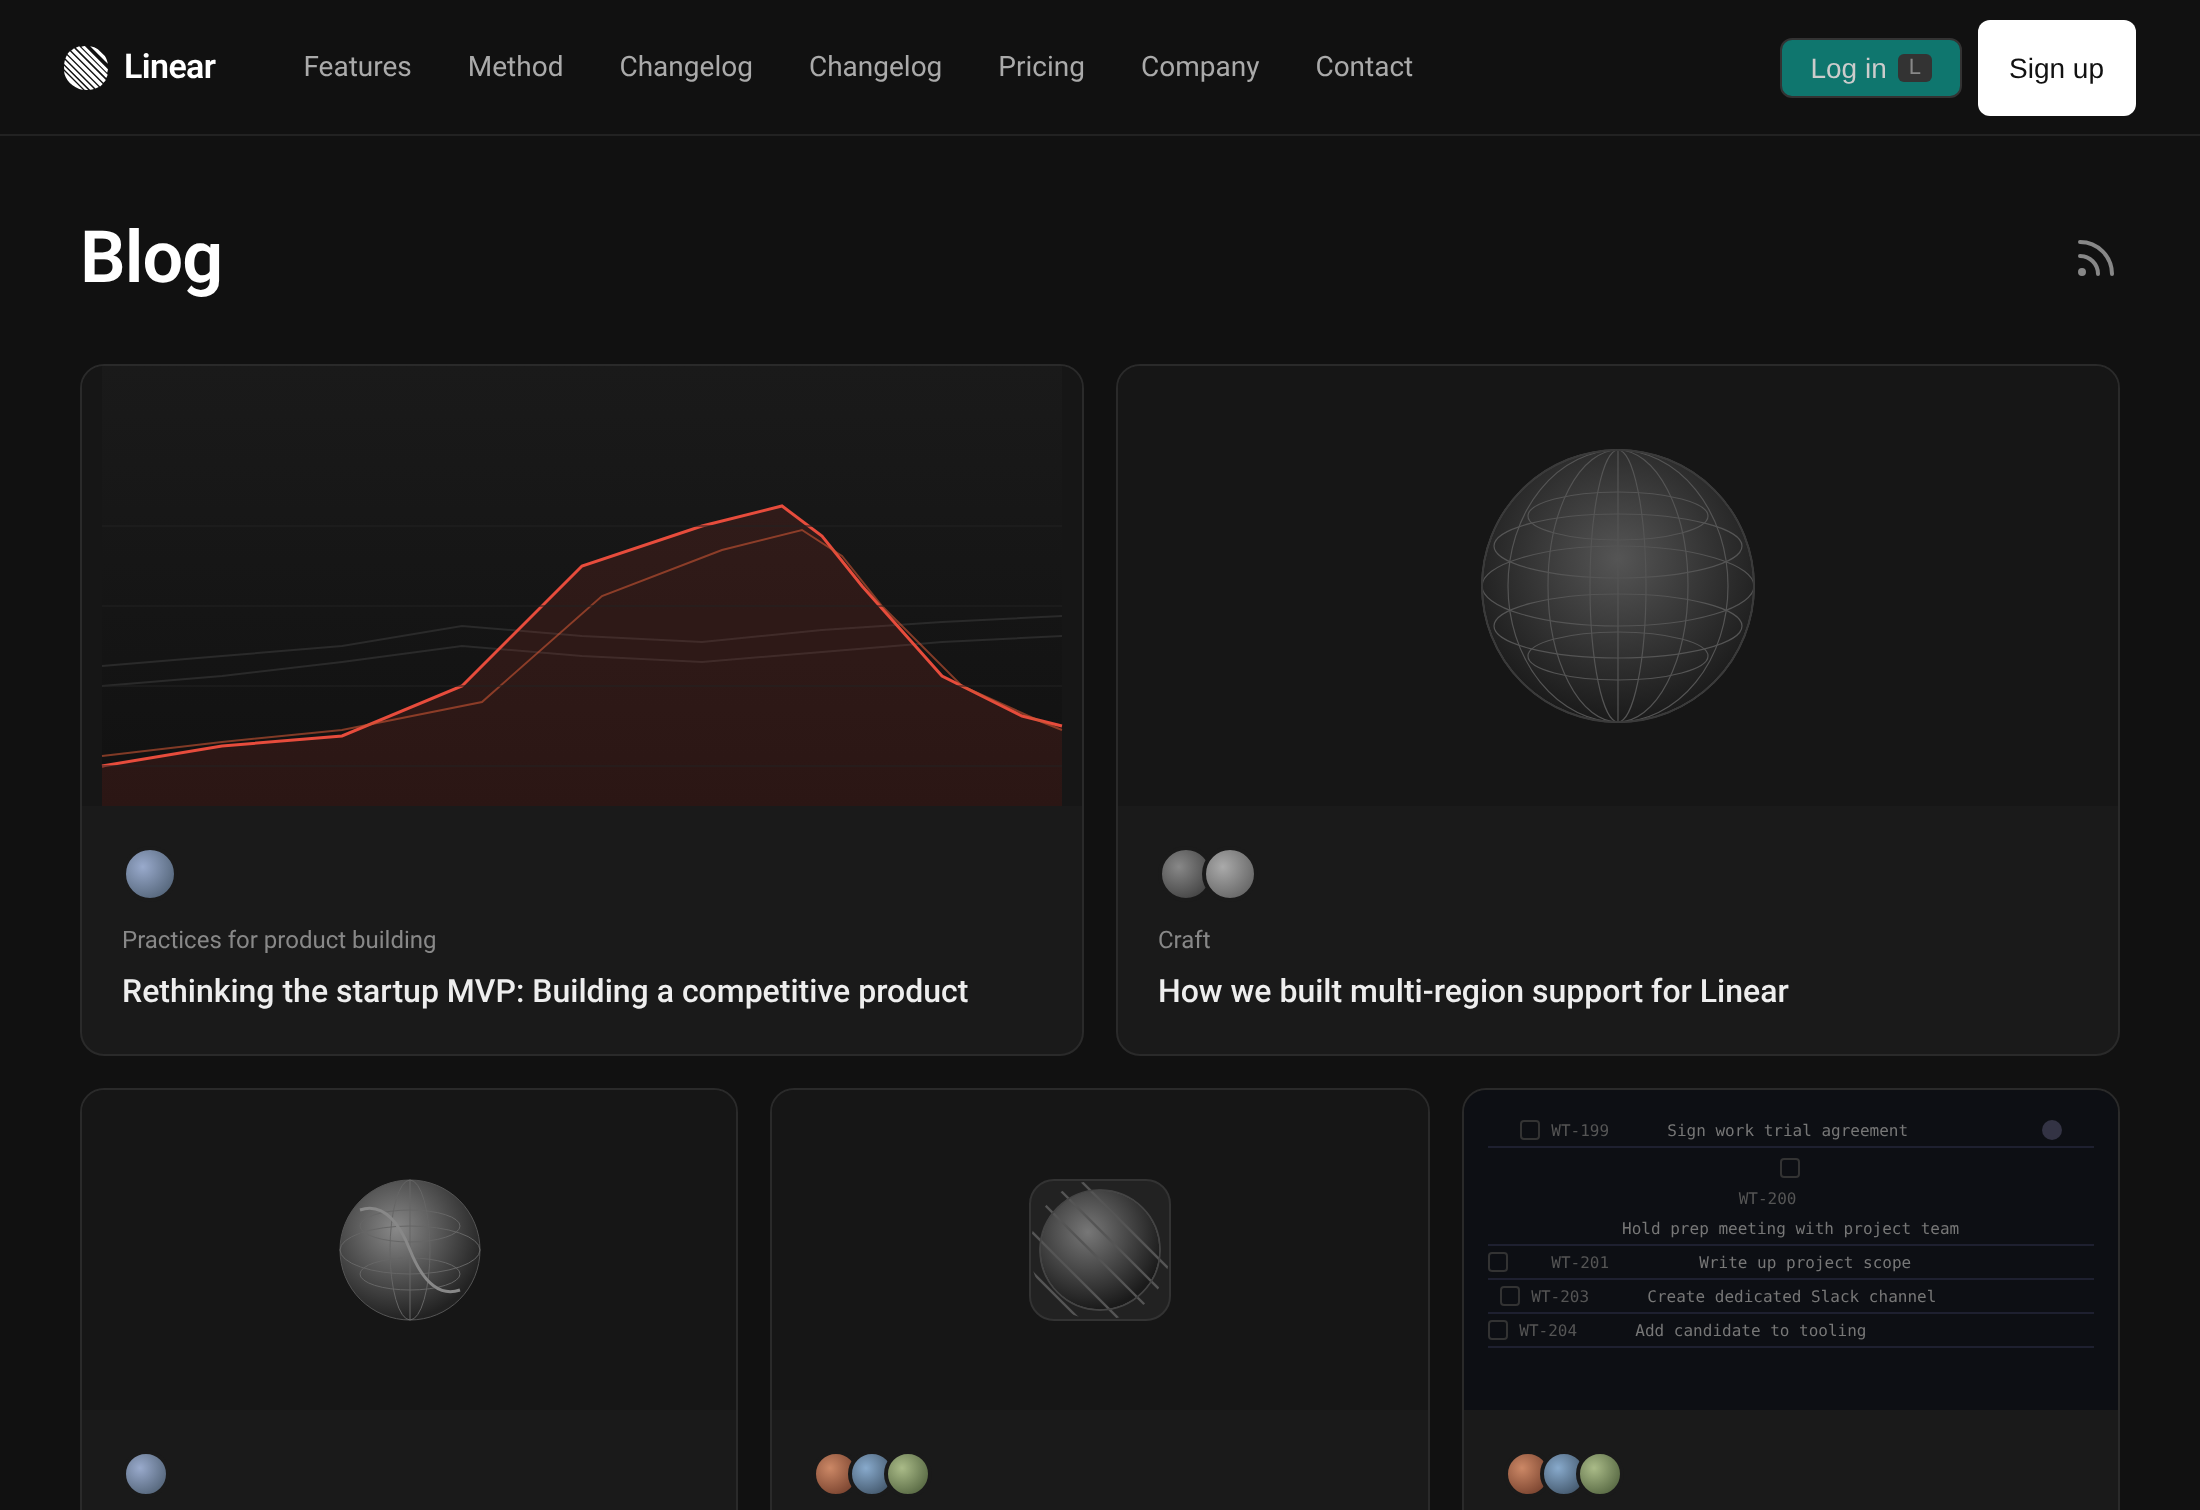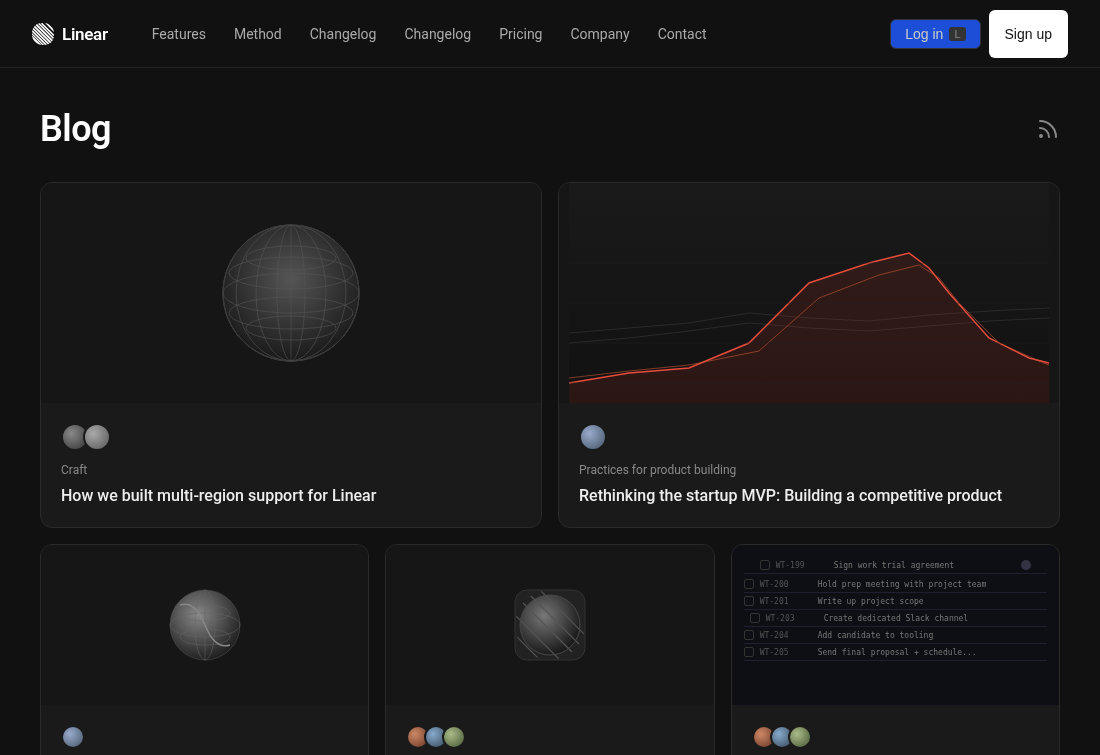--- a/index.html
+++ b/index.html
@@ -67,21 +67,21 @@
     }
 
     .nav-actions {
       display: flex;
       align-items: center;
       gap: 8px;
     }
 
     .btn-login {
       color: #cccccc;
-      background: #1d4ed8;
+      background: #0f766e;
       border: 1px solid #333333;
       font-size: 14px;
       padding: 6px 14px;
       border-radius: 6px;
       cursor: pointer;
       display: flex;
       align-items: center;
       gap: 6px;
     }
 
@@ -261,20 +261,55 @@
       <path d="M4 4a16 16 0 0 1 16 16"></path>
       <circle cx="5" cy="19" r="1"></circle>
     </svg>
   </div>
 
   <div class="cards-top">
 
     <div class="card">
       <div class="card-image">
 
+        <svg width="100%" height="100%" viewBox="0 0 480 220" preserveAspectRatio="xMidYMid meet" xmlns="http://www.w3.org/2000/svg">
+          <defs>
+            <linearGradient id="bgGrad" x1="0" y1="0" x2="0" y2="1">
+              <stop offset="0%" stop-color="#1a1a1a"></stop>
+              <stop offset="100%" stop-color="#111111"></stop>
+            </linearGradient>
+          </defs>
+          <rect width="480" height="220" fill="url(#bgGrad)"></rect>
+
+          <polyline points="0,150 60,145 120,140 180,130 240,135 300,138 360,132 420,128 480,125" stroke="#2a2a2a" stroke-width="1" fill="none"></polyline>
+          <polyline points="0,160 60,155 120,148 180,140 240,145 300,148 360,143 420,138 480,135" stroke="#2a2a2a" stroke-width="1" fill="none"></polyline>
+
+          <path d="M0,200 L60,190 L120,185 L180,160 L240,100 L300,80 L340,70 L360,85 L380,110 L420,155 L460,175 L480,180 L480,220 L0,220 Z" fill="#c0392b" fill-opacity="0.15"></path>
+          <path d="M0,200 L60,190 L120,185 L180,160 L240,100 L300,80 L340,70 L360,85 L380,110 L420,155 L460,175 L480,180" stroke="#e74c3c" stroke-width="1.5" fill="none"></path>
+
+          <path d="M0,195 L60,188 L120,182 L190,168 L250,115 L310,92 L350,82 L370,95 L390,120 L430,160 L470,178 L480,182" stroke="#cc5533" stroke-width="1" fill="none" stroke-opacity="0.6"></path>
+
+          <line x1="0" y1="80" x2="480" y2="80" stroke="#222222" stroke-width="0.5"></line>
+          <line x1="0" y1="120" x2="480" y2="120" stroke="#222222" stroke-width="0.5"></line>
+          <line x1="0" y1="160" x2="480" y2="160" stroke="#222222" stroke-width="0.5"></line>
+          <line x1="0" y1="200" x2="480" y2="200" stroke="#222222" stroke-width="0.5"></line>
+        </svg>
+      </div>
+      <div class="card-content">
+        <div class="card-avatars">
+          <div class="avatar-circle" style="background: radial-gradient(circle at 35% 35%, #99aacc, #445566); width:28px; height:28px; border-radius:50%; border:2px solid #1a1a1a;"></div>
+        </div>
+        <div class="card-tag">Practices for product building</div>
+        <div class="card-title">Rethinking the startup MVP: Building a competitive product</div>
+      </div>
+    </div>
+
+    <div class="card">
+      <div class="card-image">
+
         <div class="sphere-container">
           <svg class="sphere-svg" viewBox="0 0 160 160" fill="none" xmlns="http://www.w3.org/2000/svg">
             <defs>
               <radialGradient id="sphereGrad" cx="50%" cy="40%" r="60%">
                 <stop offset="0%" stop-color="#555555"></stop>
                 <stop offset="100%" stop-color="#1a1a1a"></stop>
               </radialGradient>
             </defs>
 
             <circle cx="80" cy="80" r="68" stroke="#444444" stroke-width="0.8" fill="url(#sphereGrad)"></circle>
@@ -296,55 +331,20 @@
           </svg>
         </div>
       </div>
       <div class="card-content">
         <div class="card-avatars">
           <div class="avatar-circle" style="background: radial-gradient(circle at 35% 35%, #888, #333); width:28px; height:28px; border-radius:50%; border:2px solid #1a1a1a;"></div>
           <div class="avatar-circle" style="background: radial-gradient(circle at 35% 35%, #aaa, #555); width:28px; height:28px; border-radius:50%; border:2px solid #1a1a1a; margin-left:-8px;"></div>
         </div>
         <div class="card-tag">Craft</div>
         <div class="card-title">How we built multi-region support for Linear</div>
-      </div>
-    </div>
-
-    <div class="card">
-      <div class="card-image">
-
-        <svg width="100%" height="100%" viewBox="0 0 480 220" preserveAspectRatio="xMidYMid meet" xmlns="http://www.w3.org/2000/svg">
-          <defs>
-            <linearGradient id="bgGrad" x1="0" y1="0" x2="0" y2="1">
-              <stop offset="0%" stop-color="#1a1a1a"></stop>
-              <stop offset="100%" stop-color="#111111"></stop>
-            </linearGradient>
-          </defs>
-          <rect width="480" height="220" fill="url(#bgGrad)"></rect>
-
-          <polyline points="0,150 60,145 120,140 180,130 240,135 300,138 360,132 420,128 480,125" stroke="#2a2a2a" stroke-width="1" fill="none"></polyline>
-          <polyline points="0,160 60,155 120,148 180,140 240,145 300,148 360,143 420,138 480,135" stroke="#2a2a2a" stroke-width="1" fill="none"></polyline>
-
-          <path d="M0,200 L60,190 L120,185 L180,160 L240,100 L300,80 L340,70 L360,85 L380,110 L420,155 L460,175 L480,180 L480,220 L0,220 Z" fill="#c0392b" fill-opacity="0.15"></path>
-          <path d="M0,200 L60,190 L120,185 L180,160 L240,100 L300,80 L340,70 L360,85 L380,110 L420,155 L460,175 L480,180" stroke="#e74c3c" stroke-width="1.5" fill="none"></path>
-
-          <path d="M0,195 L60,188 L120,182 L190,168 L250,115 L310,92 L350,82 L370,95 L390,120 L430,160 L470,178 L480,182" stroke="#cc5533" stroke-width="1" fill="none" stroke-opacity="0.6"></path>
-
-          <line x1="0" y1="80" x2="480" y2="80" stroke="#222222" stroke-width="0.5"></line>
-          <line x1="0" y1="120" x2="480" y2="120" stroke="#222222" stroke-width="0.5"></line>
-          <line x1="0" y1="160" x2="480" y2="160" stroke="#222222" stroke-width="0.5"></line>
-          <line x1="0" y1="200" x2="480" y2="200" stroke="#222222" stroke-width="0.5"></line>
-        </svg>
-      </div>
-      <div class="card-content">
-        <div class="card-avatars">
-          <div class="avatar-circle" style="background: radial-gradient(circle at 35% 35%, #99aacc, #445566); width:28px; height:28px; border-radius:50%; border:2px solid #1a1a1a;"></div>
-        </div>
-        <div class="card-tag">Practices for product building</div>
-        <div class="card-title">Rethinking the startup MVP: Building a competitive product</div>
       </div>
     </div>
 
   </div>
 
   <div class="cards-bottom">
 
     <div class="card">
       <div class="card-image card-image-sm" style="background:#161616;">
 
@@ -410,45 +410,40 @@
     <div class="card screenshot-card">
       <div class="card-image card-image-sm" style="background:#0d0f14; align-items:flex-start; padding:12px; overflow:hidden;">
         <div style="width:100%; font-family: monospace;">
 
           <div style="display:flex; align-items:center; gap:6px; padding: 3px 16px; border-bottom: 1px solid #1e2030; margin-bottom:2px;">
             <div style="width:10px;height:10px;border:1px solid #333;border-radius:2px;flex-shrink:0;"></div>
             <span style="color:#555;font-size:8px;min-width:52px;">WT-199</span>
             <span style="color:#777;font-size:8px;">Sign work trial agreement</span>
             <div style="width:10px;height:10px;border-radius:50%;background:#334;margin-left:auto;flex-shrink:0;"></div>
           </div>
-          <div style="display:flex; align-items:center; gap:6px; padding: 3px 0; border-bottom: 1px solid #1e2030;">
+          <div style="display:flex; align-items:center; gap:6px; padding: 3px 0; border-bottom: 1px solid #1e2030; flex-direction: column;">
             <div style="width:10px;height:10px;border:1px solid #333;border-radius:2px;flex-shrink:0;"></div>
             <span style="color:#555;font-size:8px;min-width:52px;">WT-200</span>
             <span style="color:#777;font-size:8px;">Hold prep meeting with project team</span>
           </div>
-          <div style="display:flex; align-items:flex-end; gap:6px; padding: 3px 0; border-bottom: 1px solid #1e2030;">
+          <div style="display:flex; align-items:flex-end; gap:22px; padding: 3px 0; border-bottom: 1px solid #1e2030;">
             <div style="width:10px;height:10px;border:1px solid #333;border-radius:2px;flex-shrink:0;"></div>
             <span style="color:#555;font-size:8px;min-width:52px;">WT-201</span>
             <span style="color:#777;font-size:8px;">Write up project scope</span>
           </div>
           <div style="display:flex; align-items:center; gap:6px; padding: 3px 6px; border-bottom: 1px solid #1e2030;">
             <div style="width:10px;height:10px;border:1px solid #333;border-radius:2px;flex-shrink:0;"></div>
             <span style="color:#555;font-size:8px;min-width:52px;">WT-203</span>
             <span style="color:#777;font-size:8px;">Create dedicated Slack channel</span>
           </div>
           <div style="display:flex; align-items:center; gap:6px; padding: 3px 0; border-bottom: 1px solid #1e2030;">
             <div style="width:10px;height:10px;border:1px solid #333;border-radius:2px;flex-shrink:0;"></div>
             <span style="color:#555;font-size:8px;min-width:52px;">WT-204</span>
             <span style="color:#777;font-size:8px;">Add candidate to tooling</span>
           </div>
-          <div style="display:flex; align-items:center; gap:6px; padding: 3px 0; border-bottom: 1px solid #1e2030;">
-            <div style="width:10px;height:10px;border:1px solid #333;border-radius:2px;flex-shrink:0;"></div>
-            <span style="color:#555;font-size:8px;min-width:52px;">WT-205</span>
-            <span style="color:#777;font-size:8px;">Send final proposal + schedule...</span>
-          </div>
         </div>
       </div>
       <div class="card-content">
         <div class="card-avatars">
           <div style="background: radial-gradient(circle at 35% 35%, #cc8866, #663322); width:24px; height:24px; border-radius:50%; border:2px solid #1a1a1a;"></div>
           <div style="background: radial-gradient(circle at 35% 35%, #88aacc, #334455); width:24px; height:24px; border-radius:50%; border:2px solid #1a1a1a; margin-left:-8px;"></div>
           <div style="background: radial-gradient(circle at 35% 35%, #aabb88, #445533); width:24px; height:24px; border-radius:50%; border:2px solid #1a1a1a; margin-left:-8px;"></div>
         </div>
       </div>
     </div>

